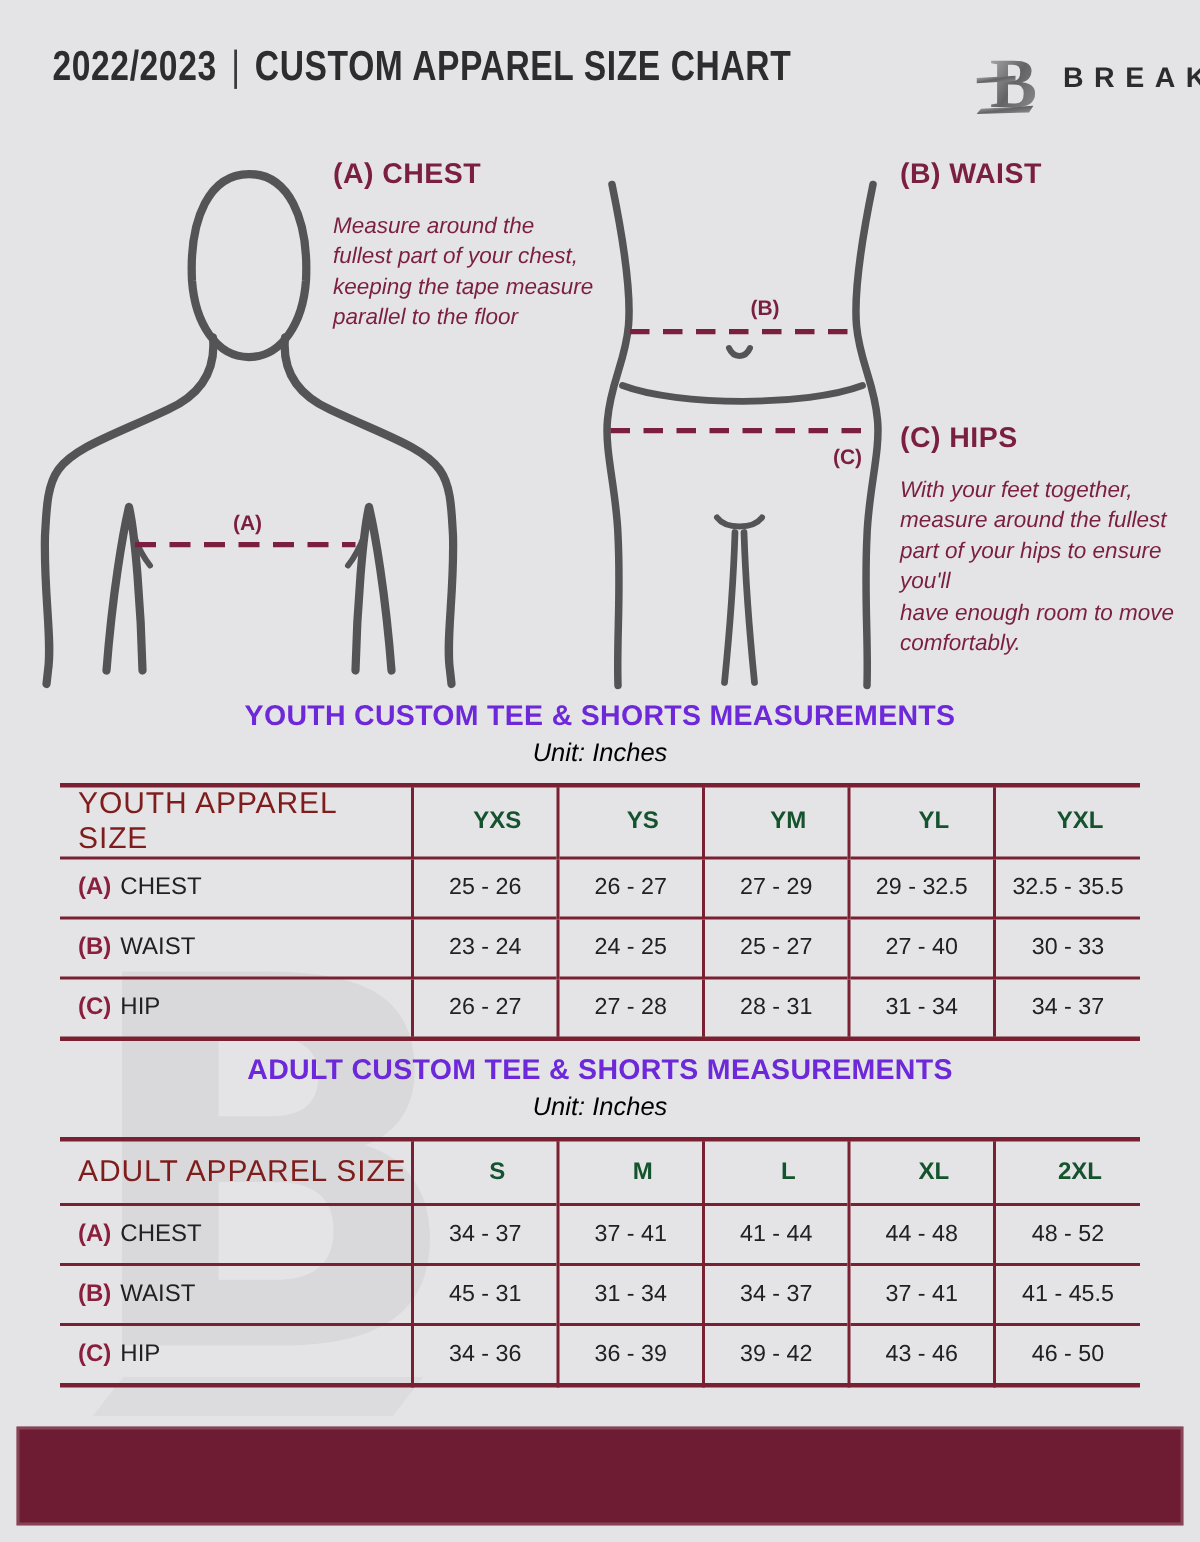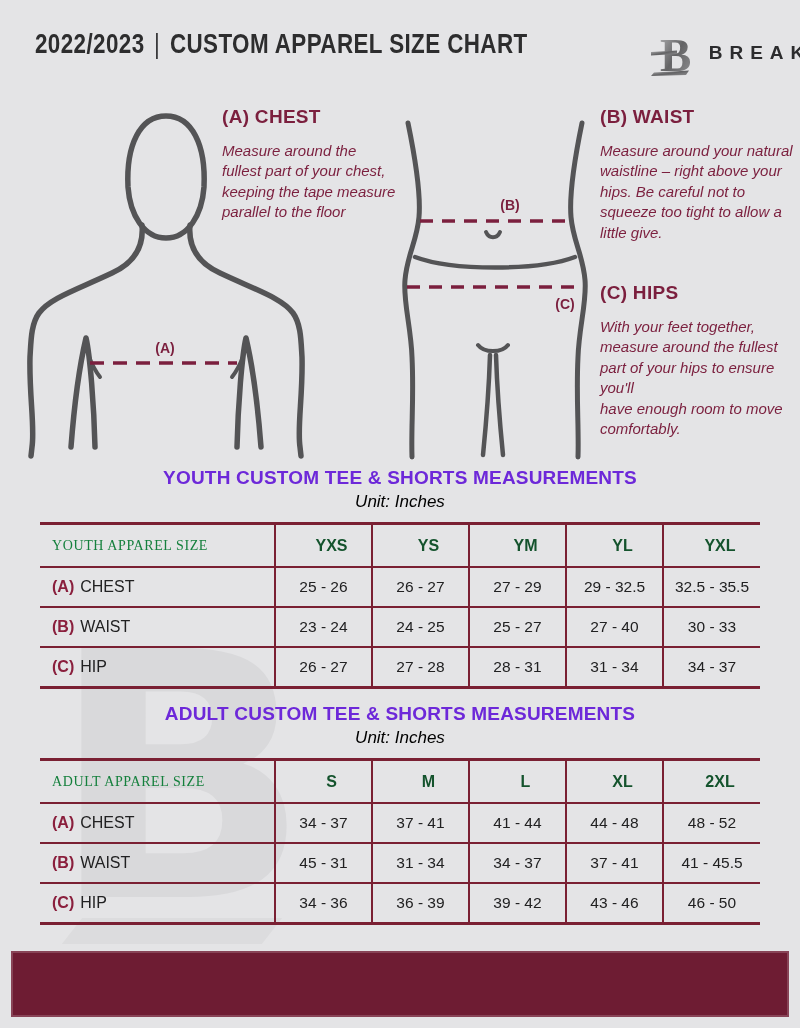--- a/index.html
+++ b/index.html
@@ -62,22 +62,22 @@
   .size-table col.c-val { width:97px; }
   .size-table th, .size-table td {
     border-left:2px solid #7a2033; padding:0; vertical-align:middle;
   }
   .size-table th:first-child, .size-table td:first-child { border-left:none; }
   .size-table thead tr { border-bottom:2px solid #7a2033; }
   .size-table tbody tr { border-bottom:2px solid #7a2033; }
   .size-table thead th { height:41px; }
   .size-table tbody td { height:38px; }
   th.size-head {
-    text-align:left; padding-left:12px; font-weight:400; font-size:14px;
-    letter-spacing:0.6px; color:#15803d;font-family:Liberation Serif, serif;
+    text-align:left; padding-left:12px; font-weight:400; font-size:20px;
+    letter-spacing:0.6px; color:#7f1d1d;
   }
   th.size-col { font-weight:700; font-size:16px; color:#14532d;padding-left:16px; }
   td.row-label { text-align:left; padding-left:12px; font-size:16px; color:#212122; }
   td.row-label .prefix { color:#8a1f3d; font-weight:700; margin-right:6px; }
   td.val { text-align:center; font-size:15.5px; color:#212122; }
 
   
   .footer-bar {
     position:absolute; left:11px; top:951px; width:778px; height:66px;
     background:#6e1c33; box-shadow:inset 0 0 0 2px rgba(255,255,255,0.18);
@@ -142,21 +142,20 @@
     <line x1="17" y1="192" x2="193" y2="192" stroke="#7b1f3e" stroke-width="3.5" stroke-dasharray="13 9"></line>
     <text x="175" y="214" text-anchor="middle" font-family="'Liberation Sans', sans-serif" font-size="14" font-weight="bold" fill="#7b1f3e">(C)</text>
   </svg>
 
   <div class="instr instr-a">
     <h3>(A) CHEST</h3>
     <p>Measure around the fullest part of your chest, keeping the tape measure parallel to the floor</p>
   </div>
   <div class="instr instr-b">
     <h3>(B) WAIST</h3>
-    <p>Measure around your natural waistline – right above your hips. Be careful not to squeeze too tight to allow a little give.</p>
   </div>
   <div class="instr instr-c">
     <h3>(C) HIPS</h3>
     <p>With your feet together, measure around the fullest part of your hips to ensure you'll
 have enough room to move comfortably.</p>
   </div>
 
   <div class="section section-youth">
     <div class="sec-title">YOUTH CUSTOM TEE &amp; SHORTS MEASUREMENTS</div>
     <div class="sec-unit">Unit: Inches</div>

